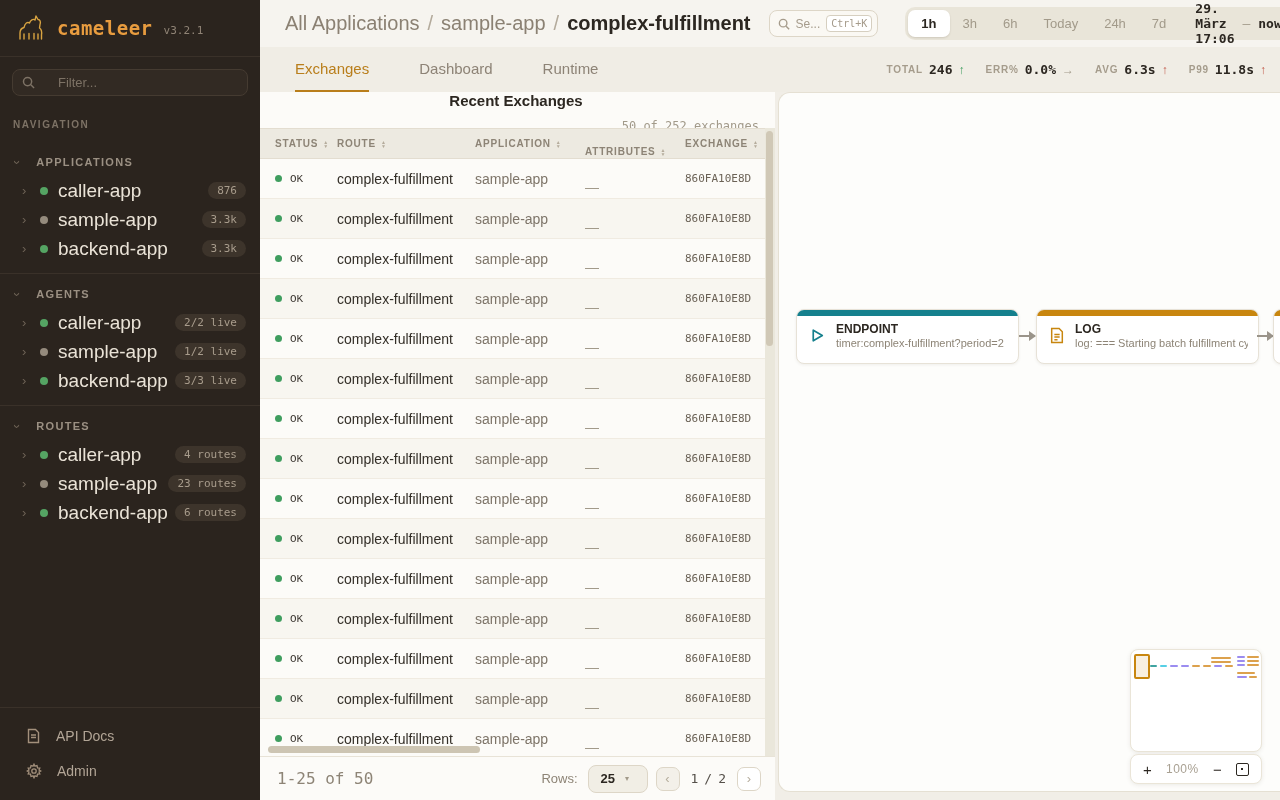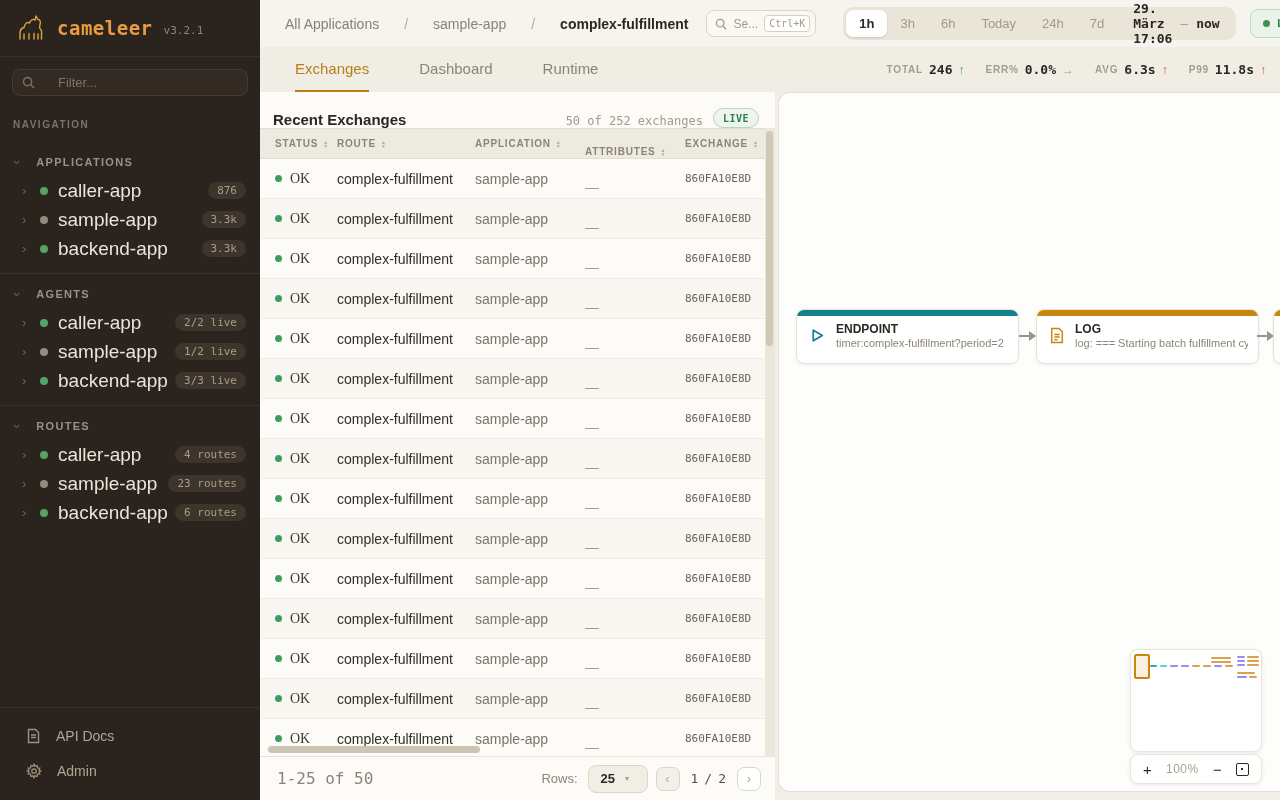--- a/index.html
+++ b/index.html
@@ -32,21 +32,21 @@
   .badge { margin-left:auto; background:#3d342b; color:#a89c8c; font-family:"DejaVu Sans Mono", monospace; font-size:11px; padding:2px 9px; border-radius:9px; }
   .sidebar-footer { margin-top:auto; border-top:1px solid #3a3129; padding:10px 0 12px 0; }
   .foot-item { display:flex; align-items:center; height:35px; padding-left:26px; gap:15px; color:#b2a596; font-size:14px; }
   .foot-item svg, .foot-item .gear { color:#a3907c; }
 
   
   .main { flex:1; display:flex; flex-direction:column; min-width:0; }
 
   
   .topbar { height:47px; background:#f6f4ef; display:flex; align-items:center; padding:0 14px 0 25px; flex-shrink:0; }
-  .breadcrumb { display:flex; align-items:center; gap:25px; font-size:14px; white-space:nowrap; }
+  .breadcrumb { display:flex; align-items:center; gap:8px; font-size:20px; white-space:nowrap; }
   .crumb { color:#8b8173; }
   .crumb.current { color:#2c2721; font-weight:bold; }
   .crumb-sep { color:#b3aa9b; }
   .search-box { margin-left:18px; width:114px; height:27px; background:#faf8f3; border:1px solid #ddd6c7; border-radius:8px; display:flex; align-items:center; padding:0 5px 0 8px; gap:6px; }
   .search-box .ph { color:#a59b8b; font-size:12px; flex:1; overflow:hidden; white-space:nowrap; }
   .kbd { font-family:"DejaVu Sans Mono", monospace; font-size:10px; color:#a59b8b; border:1px solid #d6cfc0; border-radius:4px; padding:2px 4px; background:#fff; }
   .v-div { width:1px; height:26px; background:#ddd6c7; margin:0 14px 0 13px; }
   .time-group { height:33px; background:#e9e5d9; border-radius:10px; display:flex; align-items:center; padding:3px; }
   .time-btn { height:27px; padding:0 13px; display:flex; align-items:center; font-size:13px; color:#a29a8a; border-radius:7px; cursor:pointer; }
   .time-btn.active { background:#fff; color:#2c2721; font-weight:bold; box-shadow:0 1px 2px rgba(60,50,30,.15); }
@@ -65,38 +65,38 @@
   .stats { margin-left:auto; display:flex; align-items:center; gap:21px; padding-right:14px; }
   .stat { display:flex; align-items:center; gap:6px; white-space:nowrap; }
   .stat .s-label { font-size:10px; font-weight:bold; letter-spacing:0.8px; color:#a59c8c; }
   .stat .s-value { font-family:"DejaVu Sans Mono", monospace; font-size:13px; font-weight:bold; color:#2c2721; }
   .stat .s-arrow { font-size:12px; font-weight:bold; }
   .tone-good { color:#3f9e5f; } .tone-neutral { color:#a29a8a; } .tone-bad { color:#c25b4b; }
 
   
   .content { flex:1; display:flex; min-height:0; }
   .exchanges-panel { width:515px; background:#fcfbf8; position:relative; flex-shrink:0; display:flex; flex-direction:column; }
-  .panel-head { height:36px; display:flex; align-items:flex-end; padding:0 16px 0 13px; gap:10px; flex-shrink:0; }
+  .panel-head { height:36px; display:flex; align-items:center; padding:0 16px 0 13px; gap:10px; flex-shrink:0;flex-direction:column; }
   .panel-title { font-size:15px; font-weight:bold; color:#2c2721; }
   .count-text { margin-left:auto; font-family:"DejaVu Sans Mono", monospace; font-size:12px; color:#a29a8a; }
   .live-pill { height:20px; display:flex; align-items:center; gap:0; background:#eef5ee; border:1px solid #b9d6bd; border-radius:10px; padding:0 9px; font-family:"DejaVu Sans Mono", monospace; font-size:10px; font-weight:bold; letter-spacing:0.5px; color:#2d7d49; }
   .thead { height:31px; background:#edeae1; border-top:1px solid #e3ddd0; border-bottom:1px solid #e3ddd0; display:flex; align-items:center; padding-right:10px; flex-shrink:0; }
   .th { display:flex; align-items:center; gap:5px; font-size:10px; font-weight:bold; letter-spacing:0.8px; color:#8d8476; }
   .sort { display:inline-flex; flex-direction:column; line-height:4px; font-size:5px; color:#b5ac9c; }
   .col-status { width:77px; padding-left:15px; }
   .col-route { width:138px; }
   .col-app { width:110px; }
   .col-attr { width:100px;margin-top:16px; }
   .col-ex { flex:1; min-width:0; overflow:hidden; }
   .rows { flex:1; overflow:hidden; padding-right:10px; }
   .row { height:40px; display:flex; align-items:center; border-bottom:1px solid #f0ebe1; }
   .row:nth-child(even) { background:#f8f6f0; }
   .cell { overflow:hidden; white-space:nowrap; }
   .c-status { display:flex; align-items:center; gap:8px; }
-  .c-status .ok { font-family:Liberation Serif, serif; font-size:14px; color:#3e3933; }
+  .c-status .ok { font-family:Liberation Mono, monospace; font-size:11px; color:#3e3933; }
   .sdot { width:7px; height:7px; border-radius:50%; background:#3f9e5f; }
   .c-route { font-size:14px; color:#332e27; }
   .c-app { font-size:14px; color:#7d7468; }
   .c-attr { font-size:14px; color:#a29a8a; }
   .c-ex { font-family:"DejaVu Sans Mono", monospace; font-size:11px; color:#6b6256; }
   .hscroll { position:absolute; left:0; right:10px; bottom:46px; height:8px; }
   .hthumb { position:absolute; left:8px; top:0; width:212px; height:7px; background:#cdc5b3; border-radius:4px; }
   .vscroll { position:absolute; right:0; top:36px; bottom:44px; width:10px; background:#eae7db; }
   .vthumb { position:absolute; left:1px; top:3px; width:7px; height:215px; background:#d0c8b6; border-radius:4px; }
   .pagination { height:44px; border-top:1px solid #e8e3d7; display:flex; align-items:center; padding:0 14px 0 17px; flex-shrink:0; background:#fcfbf8; position:relative; z-index:2; }

